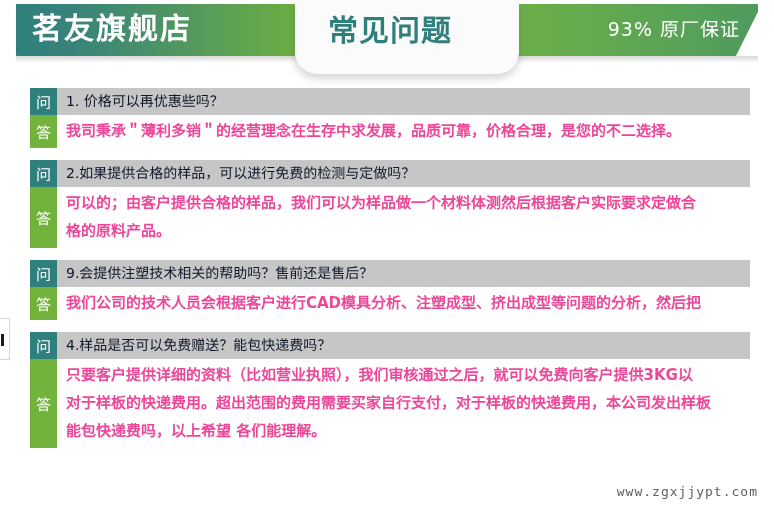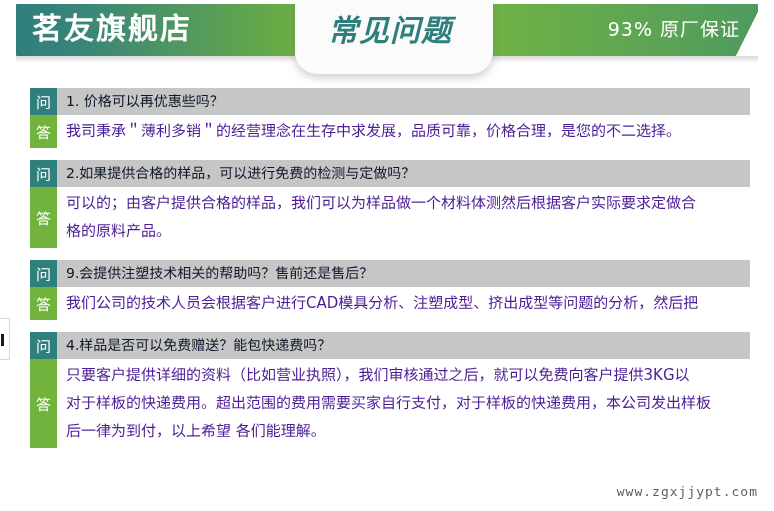--- a/index.html
+++ b/index.html
@@ -81,26 +81,25 @@
     color: #ffffff;
     font-size: 19px;
     letter-spacing: 1px;
     white-space: nowrap;
   }
   
   .center-tab {
     position: absolute;
     left: 295px;
     top: 0px;
-    width: 198px;
+    width: 224px;
     height: 74px;
     background: #fbfbfb;
     border-radius: 0 0 22px 22px;
     box-shadow: 0 4px 8px rgba(110,110,110,0.32);
-    font-style: italic;
   }
   .center-tab-inner {
     position: absolute;
     left: 0;
     top: 0;
     width: 190px;
     height: 58px;
     background: #fbfbfb;
     border-radius: 0 0 4px 4px;
   }
@@ -166,25 +165,26 @@
     font-size: 14px;
     line-height: 27px;
     padding-left: 9px;
     box-sizing: border-box;
     white-space: nowrap;
     overflow: hidden;
   }
   .a-text {
     flex: 0 0 693px;
     width: 693px;
-    color: #4c1d95;
+    color: #ec4899;
     font-size: 15px;
     line-height: 28px;
     padding: 2px 6px 3px 9px;
     box-sizing: border-box;
+    font-weight: bold;
   }
   .a-text p {
     margin: 0;
   }
 
   
   .edge-artifact {
     position: absolute;
     left: -8px;
     top: 318px;
@@ -273,21 +273,21 @@
     <div class="faq-item">
       <div class="q-row">
         <div class="badge badge-q">问</div>
         <div class="q-bar">4.样品是否可以免费赠送？能包快递费吗？</div>
       </div>
       <div class="a-row">
         <div class="badge badge-a">答</div>
         <div class="a-text">
           <p>只要客户提供详细的资料（比如营业执照），我们审核通过之后，就可以免费向客户提供3KG以</p>
           <p>对于样板的快递费用。超出范围的费用需要买家自行支付，对于样板的快递费用，本公司发出样板</p>
-          <p>后一律为到付，以上希望 各们能理解。</p>
+          <p>能包快递费吗，以上希望 各们能理解。</p>
         </div>
       </div>
     </div>
   </div>
 
 <div class="edge-artifact">
   <div class="edge-artifact-mark"></div>
 </div>
 
 <div class="watermark">www.zgxjjypt.com</div>

